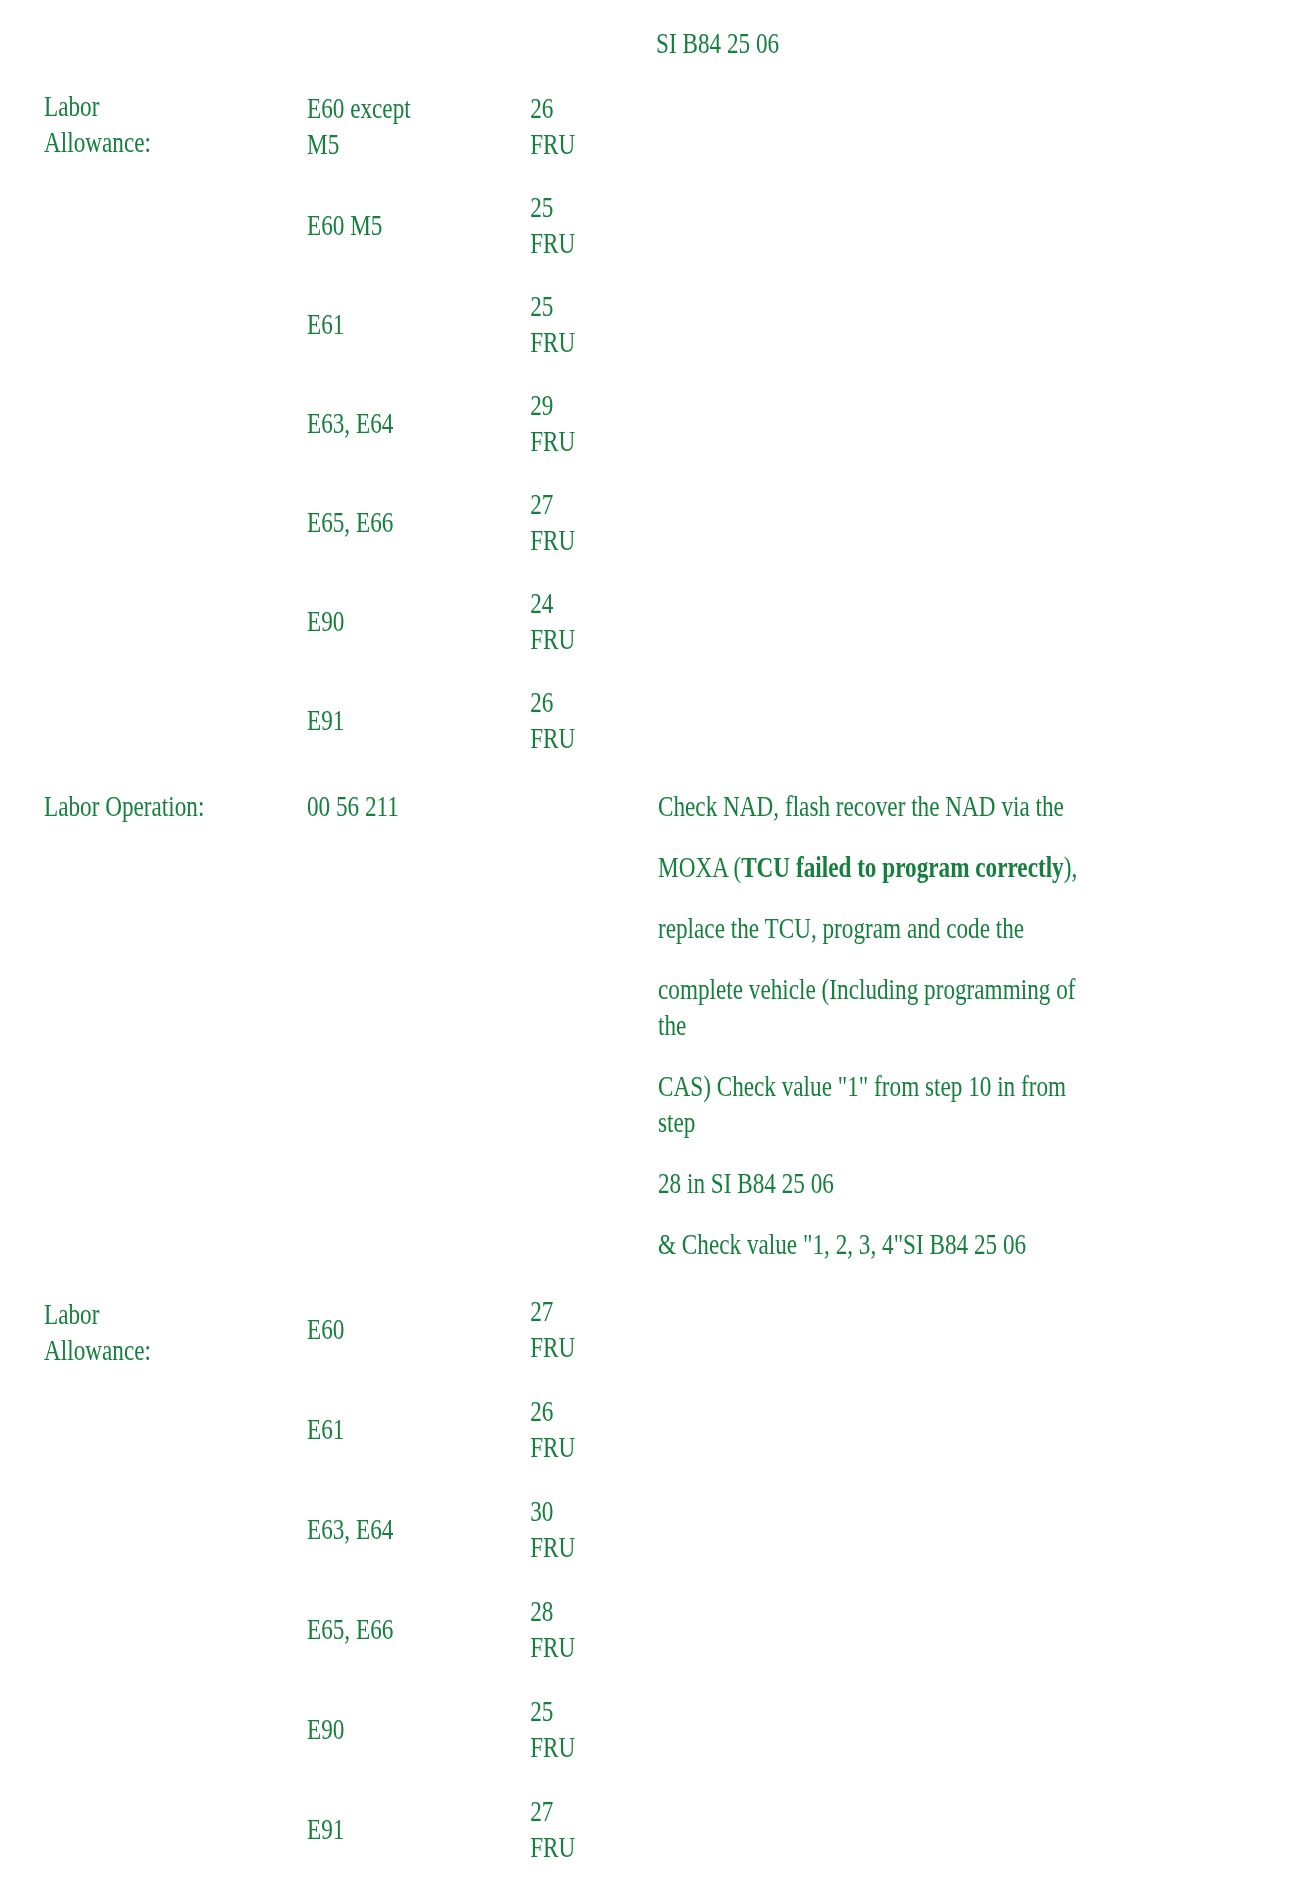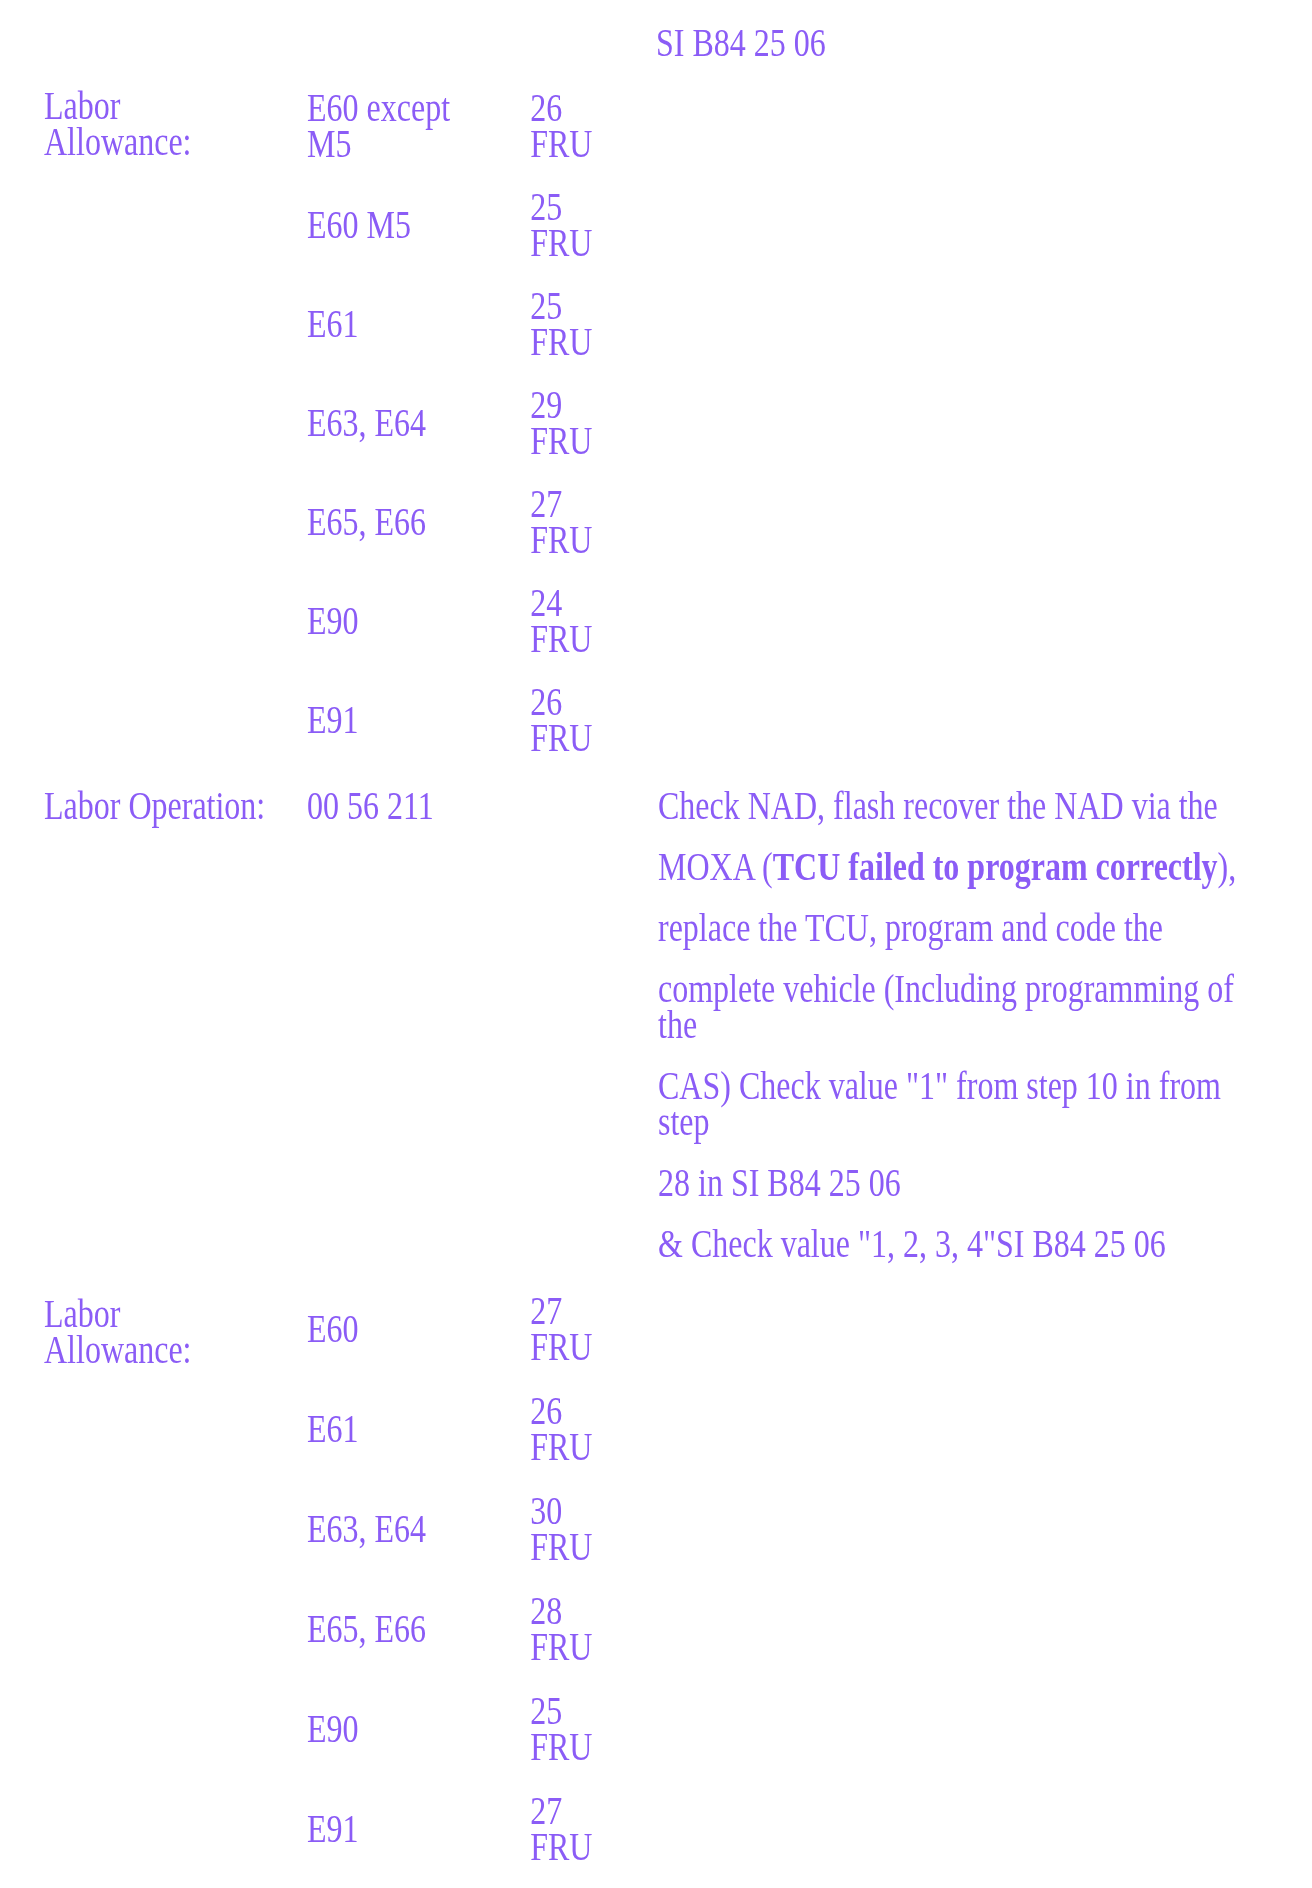--- a/index.html
+++ b/index.html
@@ -3,23 +3,23 @@
 <meta charset="utf-8">
 <style>
   html, body { margin: 0; padding: 0; background: #ffffff; }
   #page {
     position: relative;
     width: 1312px;
     height: 1888px;
     background: #ffffff;
     overflow: hidden;
     font-family: "Liberation Serif", "DejaVu Serif", serif;
-    font-size: 40px;
+    font-size: 29px;
     line-height: 36px;
-    color: #8b5cf6;
+    color: #15803d;
   }
   .abs { position: absolute; }
   
   .sq  { transform: scaleX(0.8); transform-origin: 0 0; }
 
   .doc-header { left: 656px; top: 25px; white-space: nowrap; }
 
   .section-label { left: 44px; white-space: nowrap; }
   .section-label.s1 { top: 88px; }
   .section-label.s3 { top: 1296px; }

